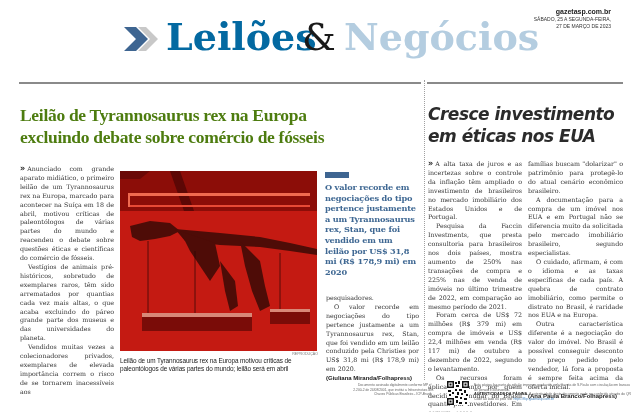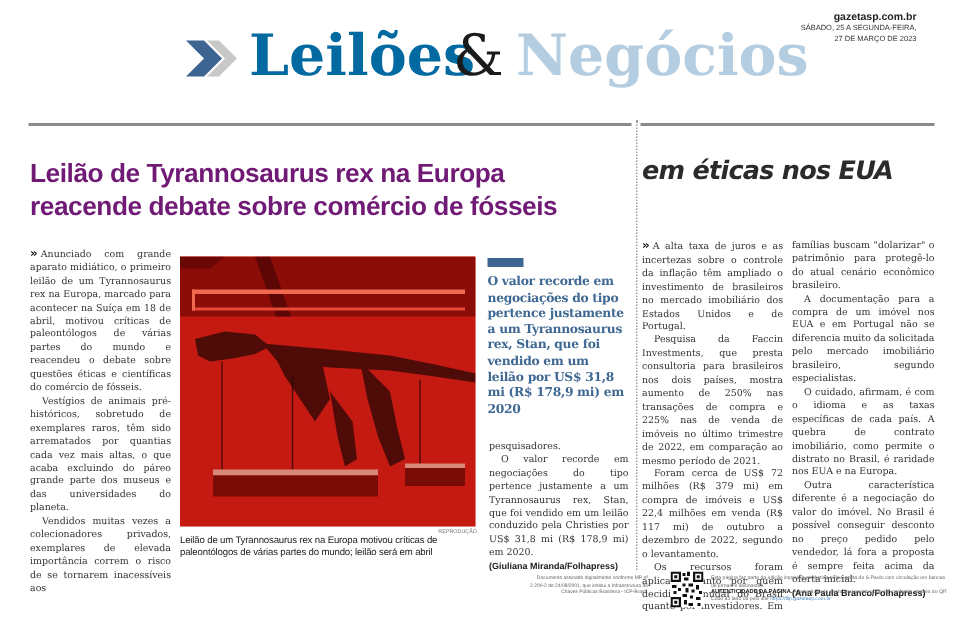--- a/index.html
+++ b/index.html
@@ -23,21 +23,21 @@
     font-weight: bold; font-size: 9px; color: #1a1a1a; padding-left: 34px; }
 
   
   .rule-left { position: absolute; left: 19px; top: 82px; width: 402px; height: 2px; background: #8a8a8a; }
   .rule-right { position: absolute; left: 427px; top: 82px; width: 196px; height: 2px; background: #8a8a8a; }
   .col-sep { position: absolute; left: 424px; top: 80px; width: 0; height: 300px;
     border-left: 1px dotted #a0a0a0; }
 
   
   .headline-left { position: absolute; left: 20px; top: 104px; width: 400px;
-    font-family: Liberation Sans, sans-serif; font-size: 17.5px; line-height: 22px; color: #701a75; letter-spacing: -0.3px; }
+    font-family: Liberation Serif, serif; font-size: 17.5px; line-height: 22px; color: #4d7c0f; letter-spacing: -0.3px; }
   .headline-right { position: absolute; left: 428px; top: 103px; width: 200px;
     font-family: "DejaVu Sans", sans-serif; font-style: italic; font-weight: bold; font-size: 17px; line-height: 22px;
     color: #2b2b2b; letter-spacing: -0.5px; }
 
   
   .body-col { position: absolute; font-family: "DejaVu Serif", serif; font-size: 6.3px; line-height: 8.9px;
     color: #333; text-align: justify; hyphens: auto; }
   .body-col p { text-indent: 8px; }
   .body-col p.first { text-indent: 0; }
   .lead-mark { font-family: "DejaVu Sans", sans-serif; font-weight: bold; color: #1a1a1a; font-size: 8px; margin-right: 2px; }
@@ -88,21 +88,21 @@
   </div>
   <div class="page-no">B1</div>
 </div>
 
 <div class="rule-left"></div>
 <div class="rule-right"></div>
 <div class="col-sep"></div>
 
 <h1 class="headline-left">
   <div>Leilão de Tyrannosaurus rex na Europa</div>
-  <div>reacende debate sobre comércio de fósseis</div>
+  <div>excluindo debate sobre comércio de fósseis</div>
 </h1>
 
 <div class="body-col col-a">
   <p class="first"><span class="lead-mark">»</span><span>Anunciado com grande aparato midiático, o primeiro leilão de um Tyrannosaurus rex na Europa, marcado para acontecer na Suíça em 18 de abril, motivou críticas de paleontólogos de várias partes do mundo e reacendeu o debate sobre questões éticas e científicas do comércio de fósseis.</span></p>
   <p>Vestígios de animais pré-históricos, sobretudo de exemplares raros, têm sido arrematados por quantias cada vez mais altas, o que acaba excluindo do páreo grande parte dos museus e das universidades do planeta.</p>
   <p>Vendidos muitas vezes a colecionadores privados, exemplares de elevada importância correm o risco de se tornarem inacessíveis aos</p>
 </div>
 
 <div class="photo">
   <svg width="197" height="180" viewBox="0 0 197 180">
@@ -137,20 +137,21 @@
 <div class="pq-bar"></div>
 <div class="pullquote">O valor recorde em negociações do tipo pertence justamente a um Tyrannosaurus rex, Stan, que foi vendido em um leilão  por US$ 31,8 mi (R$ 178,9 mi) em 2020</div>
 
 <div class="body-col col-b">
   <p class="first">pesquisadores.</p>
   <p>O valor recorde em negociações do tipo pertence justamente a um Tyrannosaurus rex, Stan, que foi vendido em um leilão conduzido pela Christies por US$ 31,8 mi (R$ 178,9 mi) em 2020.</p>
   <p class="first"><span class="credit">(Giuliana Miranda/Folhapress)</span></p>
 </div>
 
 <h2 class="headline-right">
+  <div>Cresce investimento</div>
   <div>em éticas nos EUA</div>
 </h2>
 
 <div class="body-col col-c">
   <p class="first"><span class="lead-mark">»</span><span>A alta taxa de juros e as incertezas sobre o controle da inflação têm ampliado o investimento de brasileiros no mercado imobiliário dos Estados Unidos e de Portugal.</span></p>
   <p>Pesquisa da Faccin Investments, que presta consultoria para brasileiros nos dois países, mostra aumento de 250% nas transações de compra e 225% nas de venda de imóveis no último trimestre de 2022, em comparação ao mesmo período de 2021.</p>
   <p>Foram cerca de US$ 72 milhões (R$ 379 mi) em compra de imóveis e US$ 22,4 milhões em venda (R$ 117 mi) de outubro a dezembro de 2022, segundo o levantamento.</p>
   <p>Os recursos foram aplicados tanto por quem decidiu se mudar do Brasil quanto por investidores. Em comum, essas</p>
 </div>
 

